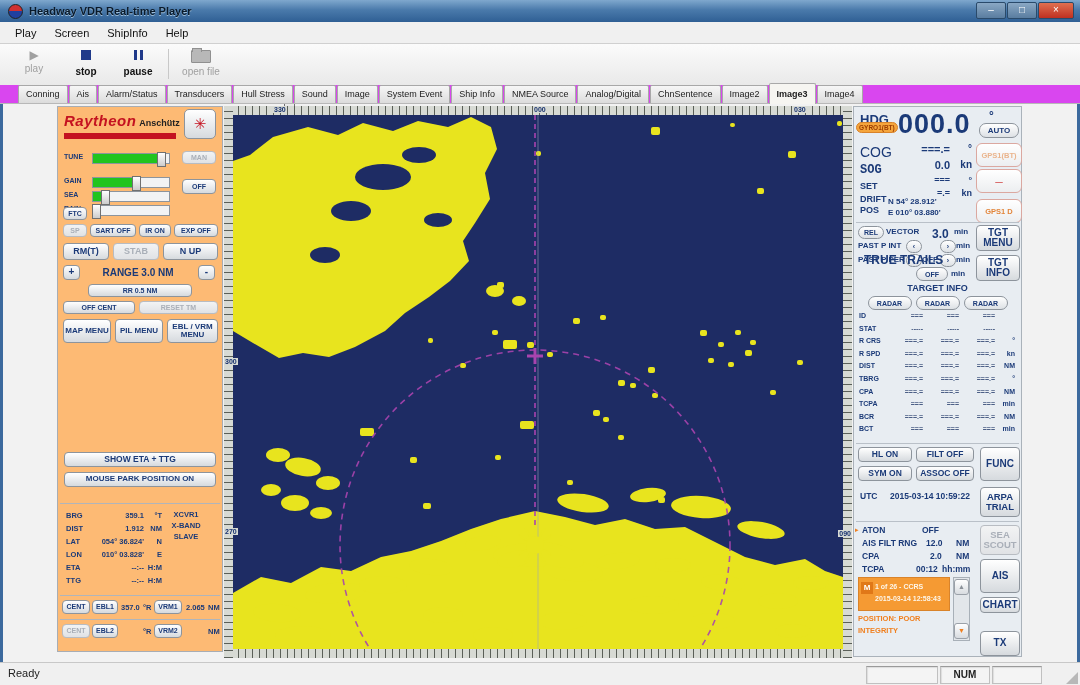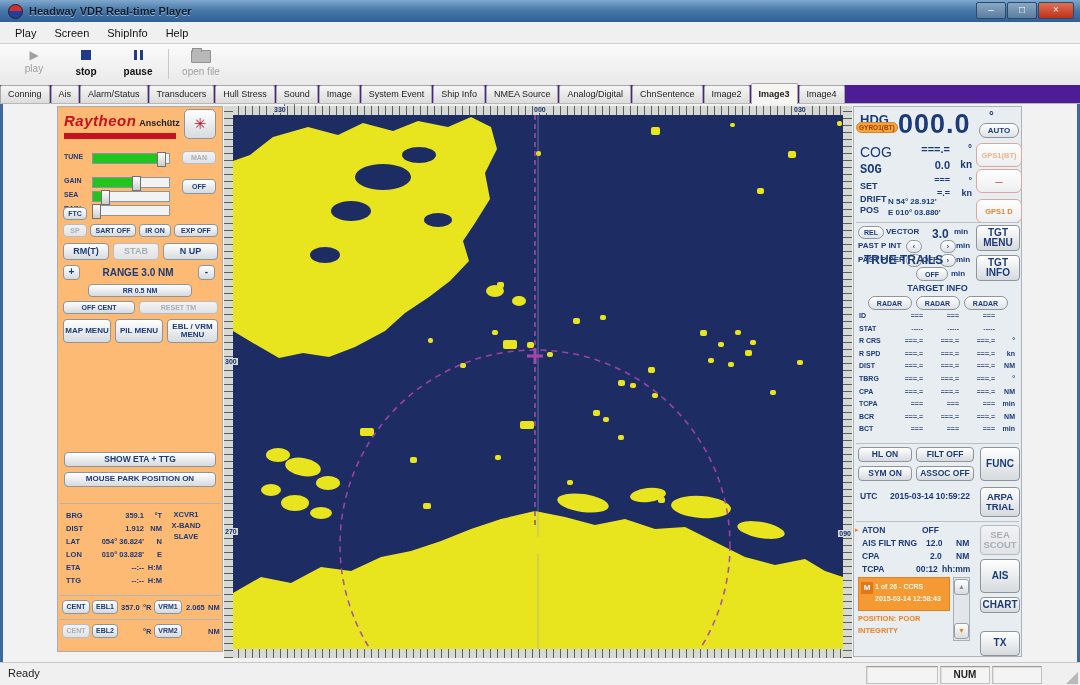--- a/index.html
+++ b/index.html
@@ -29,22 +29,22 @@
   .stop-sq{width:10px;height:10px;background:#203a8a;margin:3px auto 0;}
   .pause-bars{display:flex;gap:3px;justify-content:center;margin-top:3px;}
   .pause-bars i{display:block;width:3px;height:10px;background:#203a8a;}
   .tb-sep{position:absolute;top:5px;width:1px;height:30px;background:#c8c8c8;}
   .folder-ic{width:18px;height:11px;margin:3px auto 0;position:relative;background:#b8b8b8;border:1px solid #909090;border-radius:1px;}
   .folder-ic:before{content:"";position:absolute;left:0;top:-3px;width:8px;height:3px;background:#b8b8b8;border:1px solid #909090;border-bottom:none;}
   .ticks{position:absolute;height:7px;background:repeating-linear-gradient(90deg,#555 0 1px,transparent 1px 6px);}
   #tl-track{position:absolute;left:240px;top:62px;width:238px;height:3px;background:#9a9a9a;border-bottom:1px solid #fff;}
   #tl-thumb{position:absolute;top:-8px;width:9px;height:18px;background:linear-gradient(#f8f8f8,#cfcfcf);border:1px solid #707070;border-radius:2px;}
   
-  #tabs{position:absolute;left:0;top:85px;width:1080px;height:19px;background:#4c1d95;
-    border-bottom:1px solid #b8b8b8;display:flex;align-items:flex-end;padding-left:0;box-sizing:border-box;}
+  #tabs{position:absolute;left:0;top:85px;width:1080px;height:19px;background:#d946ef;
+    border-bottom:1px solid #b8b8b8;display:flex;align-items:flex-end;padding-left:18px;box-sizing:border-box;}
   .tab{font-size:9px;color:#222;padding:2px 7px;border:1px solid #a8a8a8;border-bottom:none;
     background:linear-gradient(#f6f6f6,#dcdcdc);margin-right:1px;border-radius:2px 2px 0 0;height:13px;line-height:13px;}
   .tab.active{background:#f6f5f1;height:16px;line-height:16px;font-weight:bold;position:relative;top:1px;}
   
   .b3{background:linear-gradient(#ffffff,#d6dade);border:1px solid #8d949c;border-radius:4px;
       color:#1b3a78;font-weight:bold;text-align:center;box-sizing:border-box;
       display:flex;align-items:center;justify-content:center;line-height:1.05;}
   .b3.dis{color:#a9afb8;background:linear-gradient(#f2f3f4,#e0e2e5);border-color:#b8bcc2;}
   .abs{position:absolute;}
   

